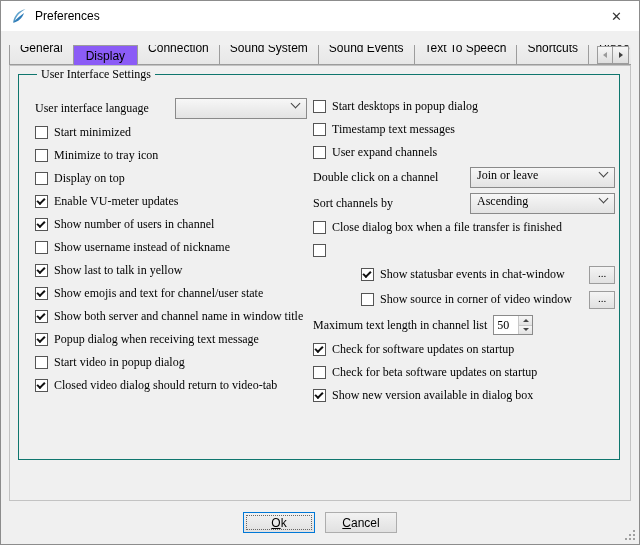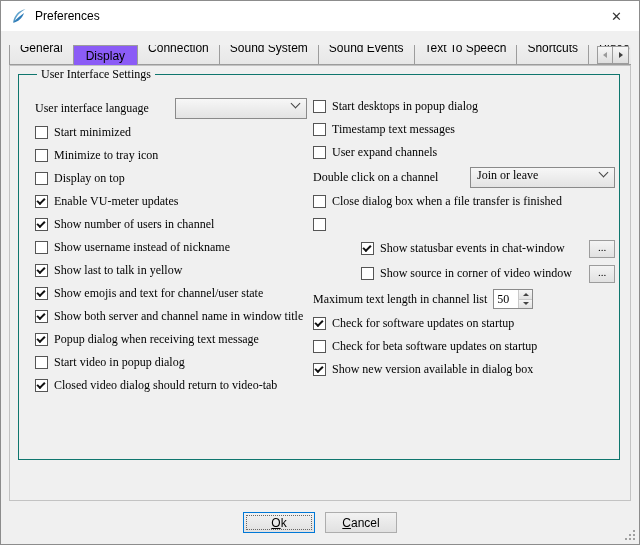--- a/index.html
+++ b/index.html
@@ -185,20 +185,27 @@
             </div></div>
 
         <div class="row tall">
           <span class="lbl grow">Double click on a channel</span>
           <div class="combo" style="width:145px">
             <span class="combo-value">Join or leave</span>
             <span class="chevron"></span>
           </div>
         </div>
 
+        <div class="row tall">
+          <span class="lbl grow">Sort channels by</span>
+          <div class="combo" style="width:145px">
+            <span class="combo-value">Ascending</span>
+            <span class="chevron"></span>
+          </div>
+        </div>
 
         <div id="right-mid" style="display:contents"><div class="row">
               <span class="cb"></span>
               <span class="cb-label">Close dialog box when a file transfer is finished</span>
             </div><div class="row">
               <span class="cb"></span>
             </div><div class="row btn-row">
               <span class="cb checked"></span>
               <span class="cb-label">Show statusbar events in chat-window</span>
               <button class="mini-btn">...</button>

